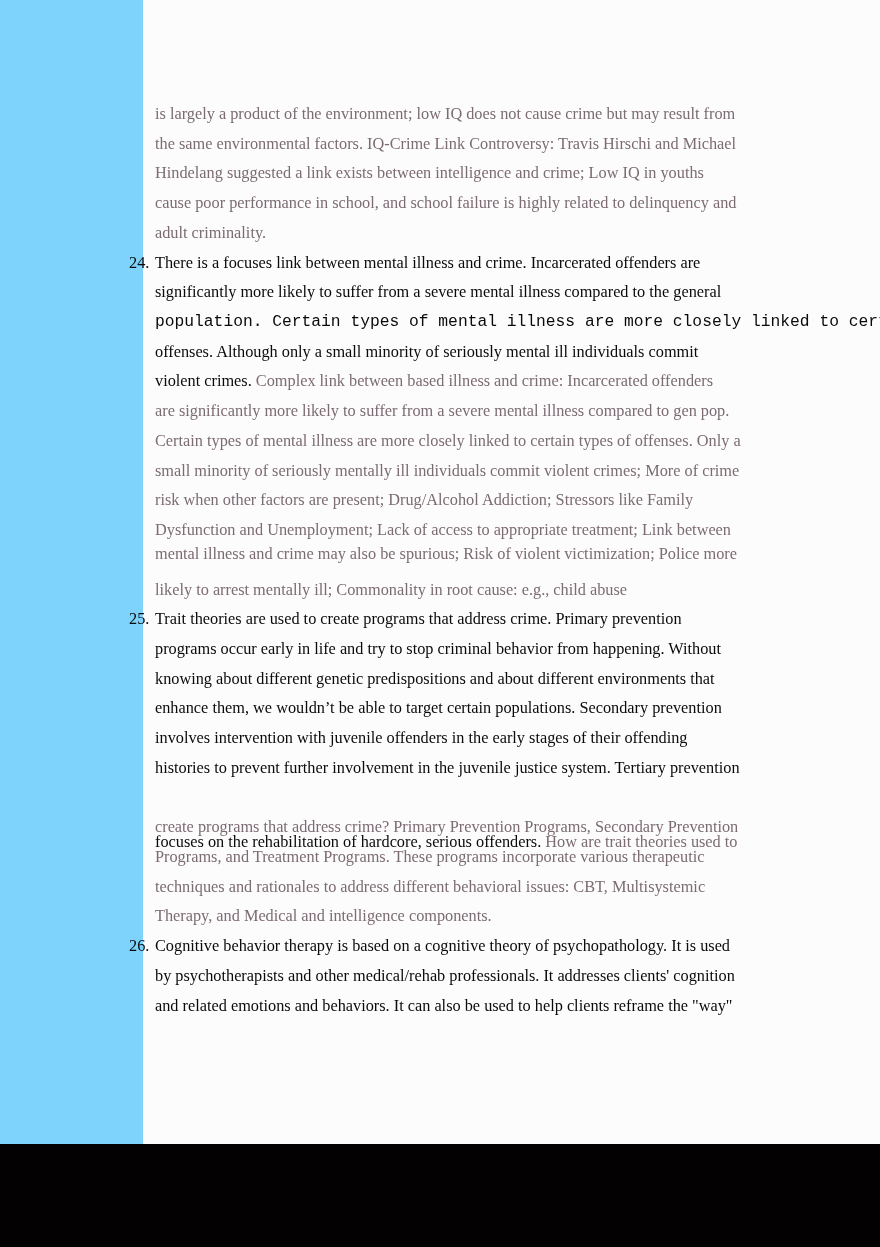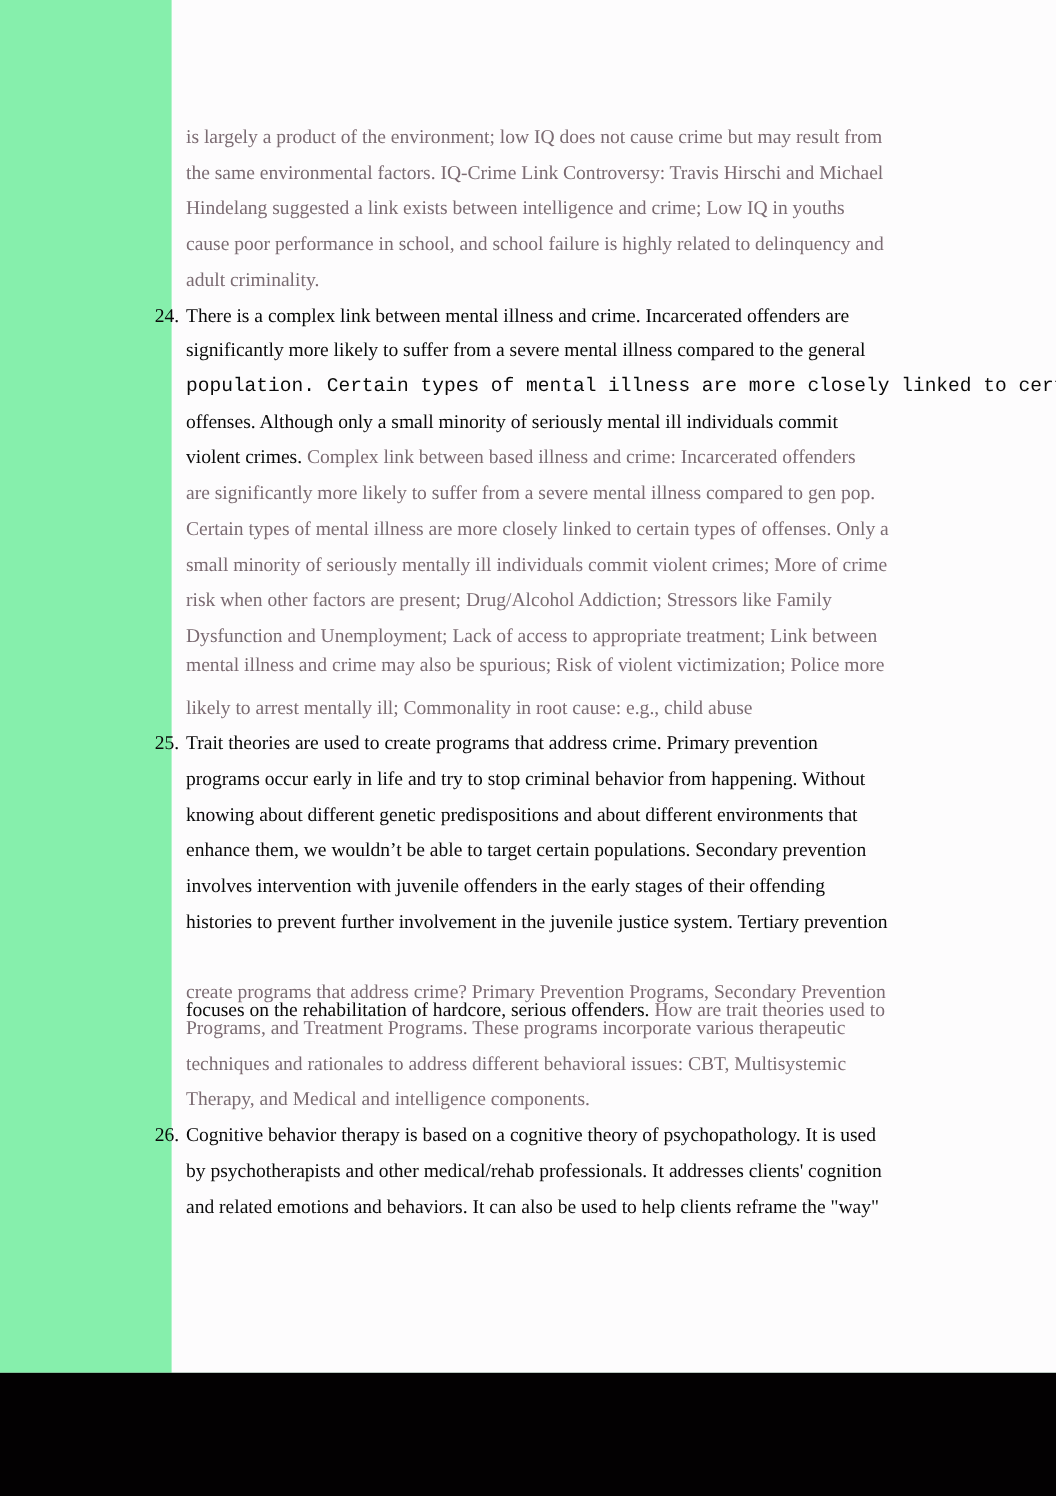--- a/index.html
+++ b/index.html
@@ -9,21 +9,21 @@
       height: 1247px;
       overflow: hidden;
       background: #ffffff;
     }
     .page {
       position: absolute;
       left: 0;
       top: 0;
       width: 880px;
       height: 1144px;
-      background: #86efac;
+      background: #7dd3fc;
     }
     .page-shade {
       position: absolute;
       left: 143px;
       top: 0;
       width: 737px;
       height: 1144px;
       background: #fdfcfd;
     }
     .bottom-bar {
@@ -64,21 +64,21 @@
 
 <div class="page">
   <div class="page-shade"></div>
   <div class="content" id="content">
       <div class="line" style="top: 104px;"><span class="note">is largely a product of the environment; low IQ does not cause crime but may result from</span></div>
       <div class="line" style="top: 133.72px; text-align: right;"><span class="note">the same environmental factors. IQ-Crime Link Controversy: Travis Hirschi and Michael</span></div>
       <div class="line" style="top: 163.44px;"><span class="note">Hindelang suggested a link exists between intelligence and crime; Low IQ in youths</span></div>
       <div class="line" style="top: 193.16px;"><span class="note">cause poor performance in school, and school failure is highly related to delinquency and</span></div>
       <div class="line" style="top: 222.88px;"><span class="note">adult criminality.</span></div>
       <span class="num" style="top: 252.6px;">24.</span>
-      <div class="line" style="top: 252.6px;"><span class="ans">There is a complex link between mental illness and crime. Incarcerated offenders are</span></div>
+      <div class="line" style="top: 252.6px;"><span class="ans">There is a focuses link between mental illness and crime. Incarcerated offenders are</span></div>
       <div class="line" style="top: 282.32px;"><span class="ans">significantly more likely to suffer from a severe mental illness compared to the general</span></div>
       <div class="line" style="top: 312.04px; font-family: Liberation Mono, monospace;"><span class="ans">population. Certain types of mental illness are more closely linked to certain types of</span></div>
       <div class="line" style="top: 341.76px; text-align: right;"><span class="ans">offenses. Although only a small minority of seriously mental ill individuals commit</span></div>
       <div class="line" style="top: 371.48px;"><span class="ans">violent crimes. </span><span class="note">Complex link between based illness and crime: Incarcerated offenders</span></div>
       <div class="line" style="top: 401.2px;"><span class="note">are significantly more likely to suffer from a severe mental illness compared to gen pop.</span></div>
       <div class="line" style="top: 430.92px;"><span class="note">Certain types of mental illness are more closely linked to certain types of offenses. Only a</span></div>
       <div class="line" style="top: 460.64px;"><span class="note">small minority of seriously mentally ill individuals commit violent crimes; More of crime</span></div>
       <div class="line" style="top: 490.36px;"><span class="note">risk when other factors are present; Drug/Alcohol Addiction; Stressors like Family</span></div>
       <div class="line" style="top: 520.08px;"><span class="note">Dysfunction and Unemployment; Lack of access to appropriate treatment; Link between</span></div>
       <div class="line" style="top: 544px;"><span class="note">mental illness and crime may also be spurious; Risk of violent victimization; Police more</span></div>

